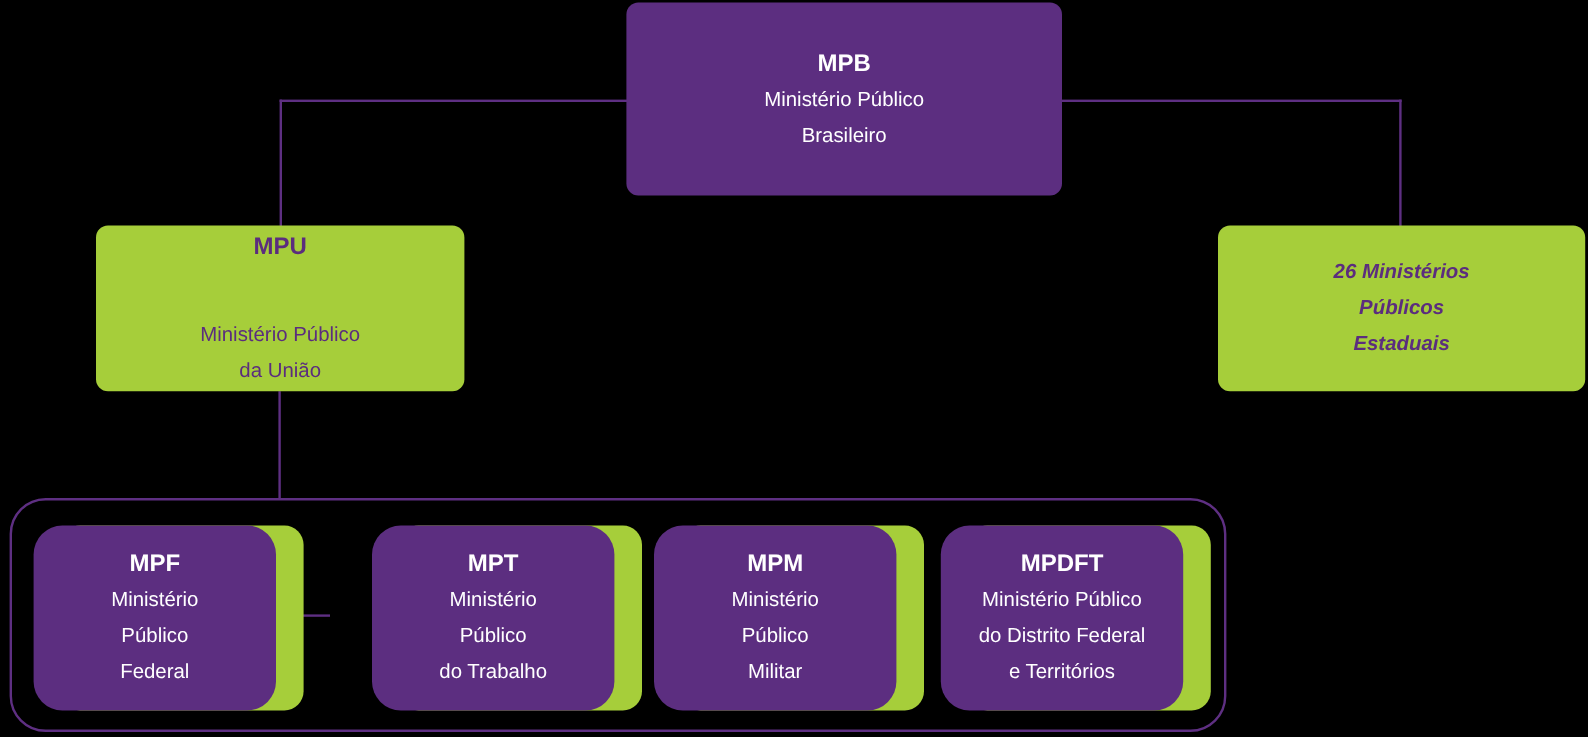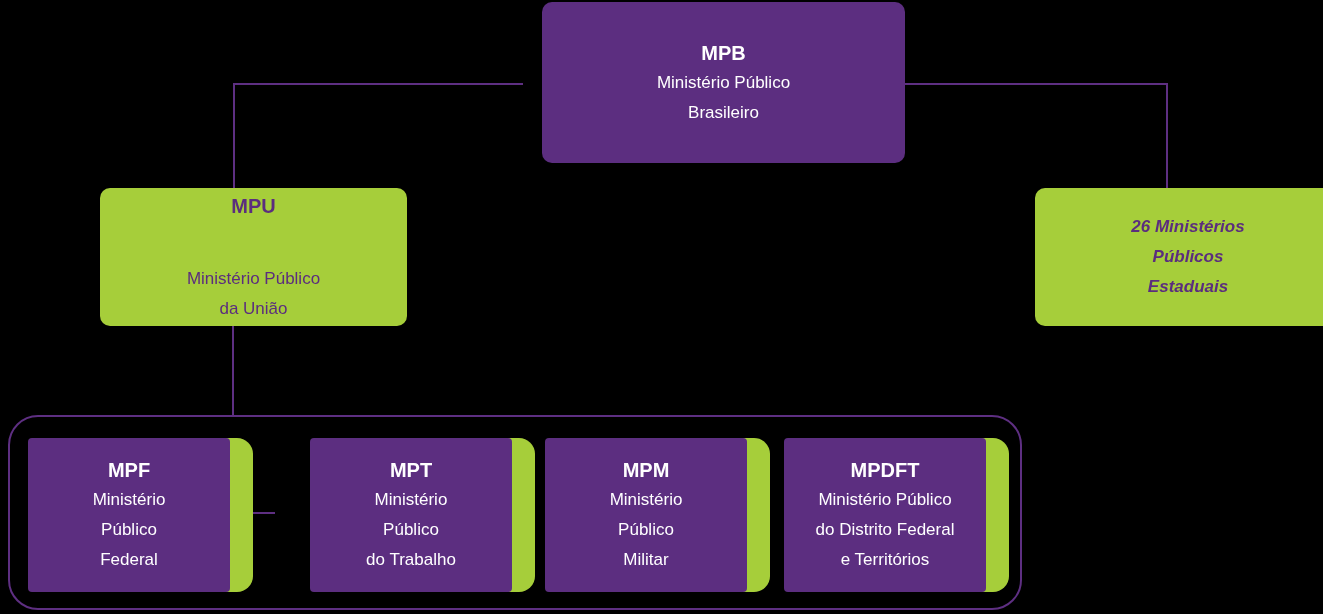--- a/index.html
+++ b/index.html
@@ -27,21 +27,20 @@
   .node {
     position: absolute;
     z-index: 3;
     display: flex;
     flex-direction: column;
     align-items: center;
     justify-content: center;
     text-align: center;
     box-sizing: border-box;
     border-radius: 10px;
-    margin-left: 20px;
   }
   .node-purple { background: #5C2E80; color: #FFFFFF; }
   .node-green  { background: #A6CE3A; color: #5B2D7E; gap: 43px; }
 
   .acronym {
     font-size: 20px;
     line-height: 30px;
     font-weight: 700;
     white-space: pre-line;
   }
@@ -90,21 +89,21 @@
     z-index: 1;
   }
   .small-node .body {
     position: absolute;
     left: 0;
     top: 0;
     width: 100%;
     height: 100%;
     background: #5C2E80;
     color: #FFFFFF;
-    border-radius: 4px;
+    border-radius: 24px;
     z-index: 2;
     display: flex;
     flex-direction: column;
     align-items: center;
     justify-content: center;
     text-align: center;
   }
 
   #node-mpf   { left: 28px; }
   #node-mpt   { left: 274px; margin-left: 36px; }

